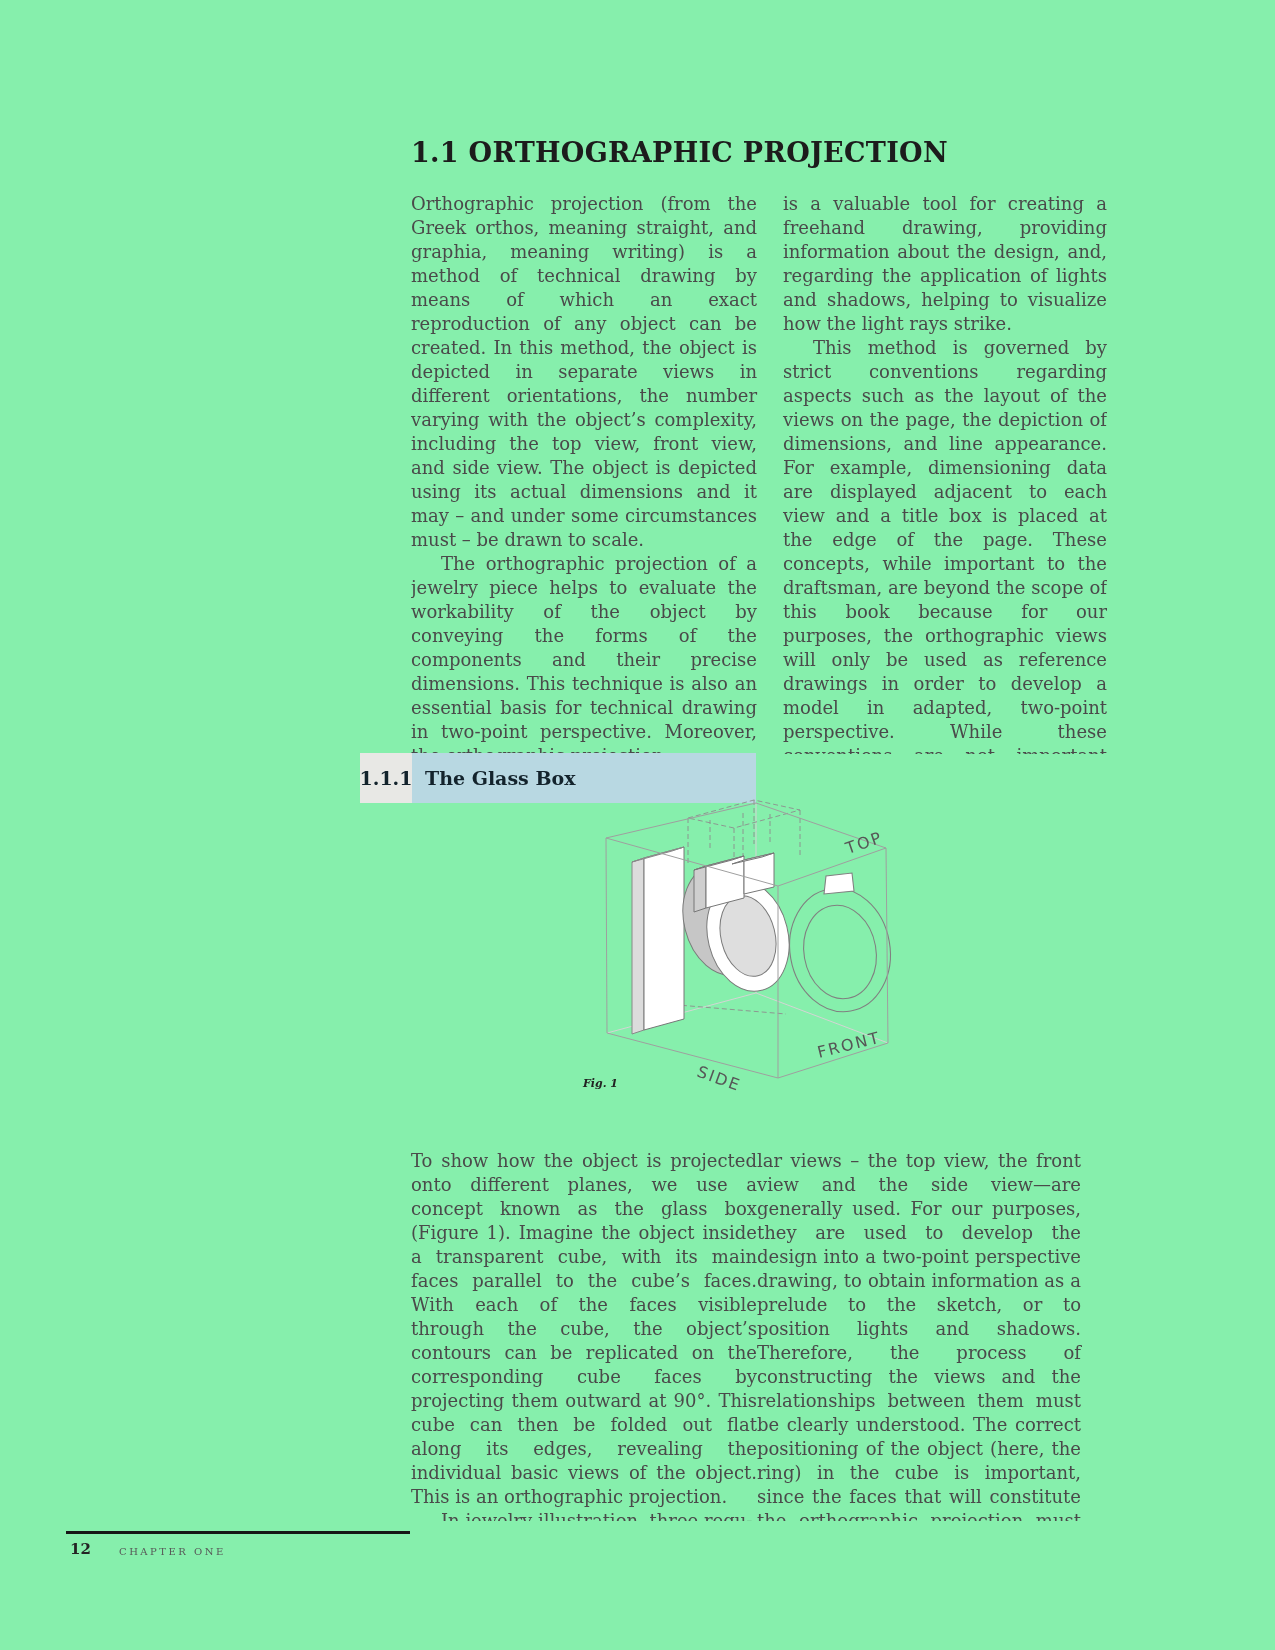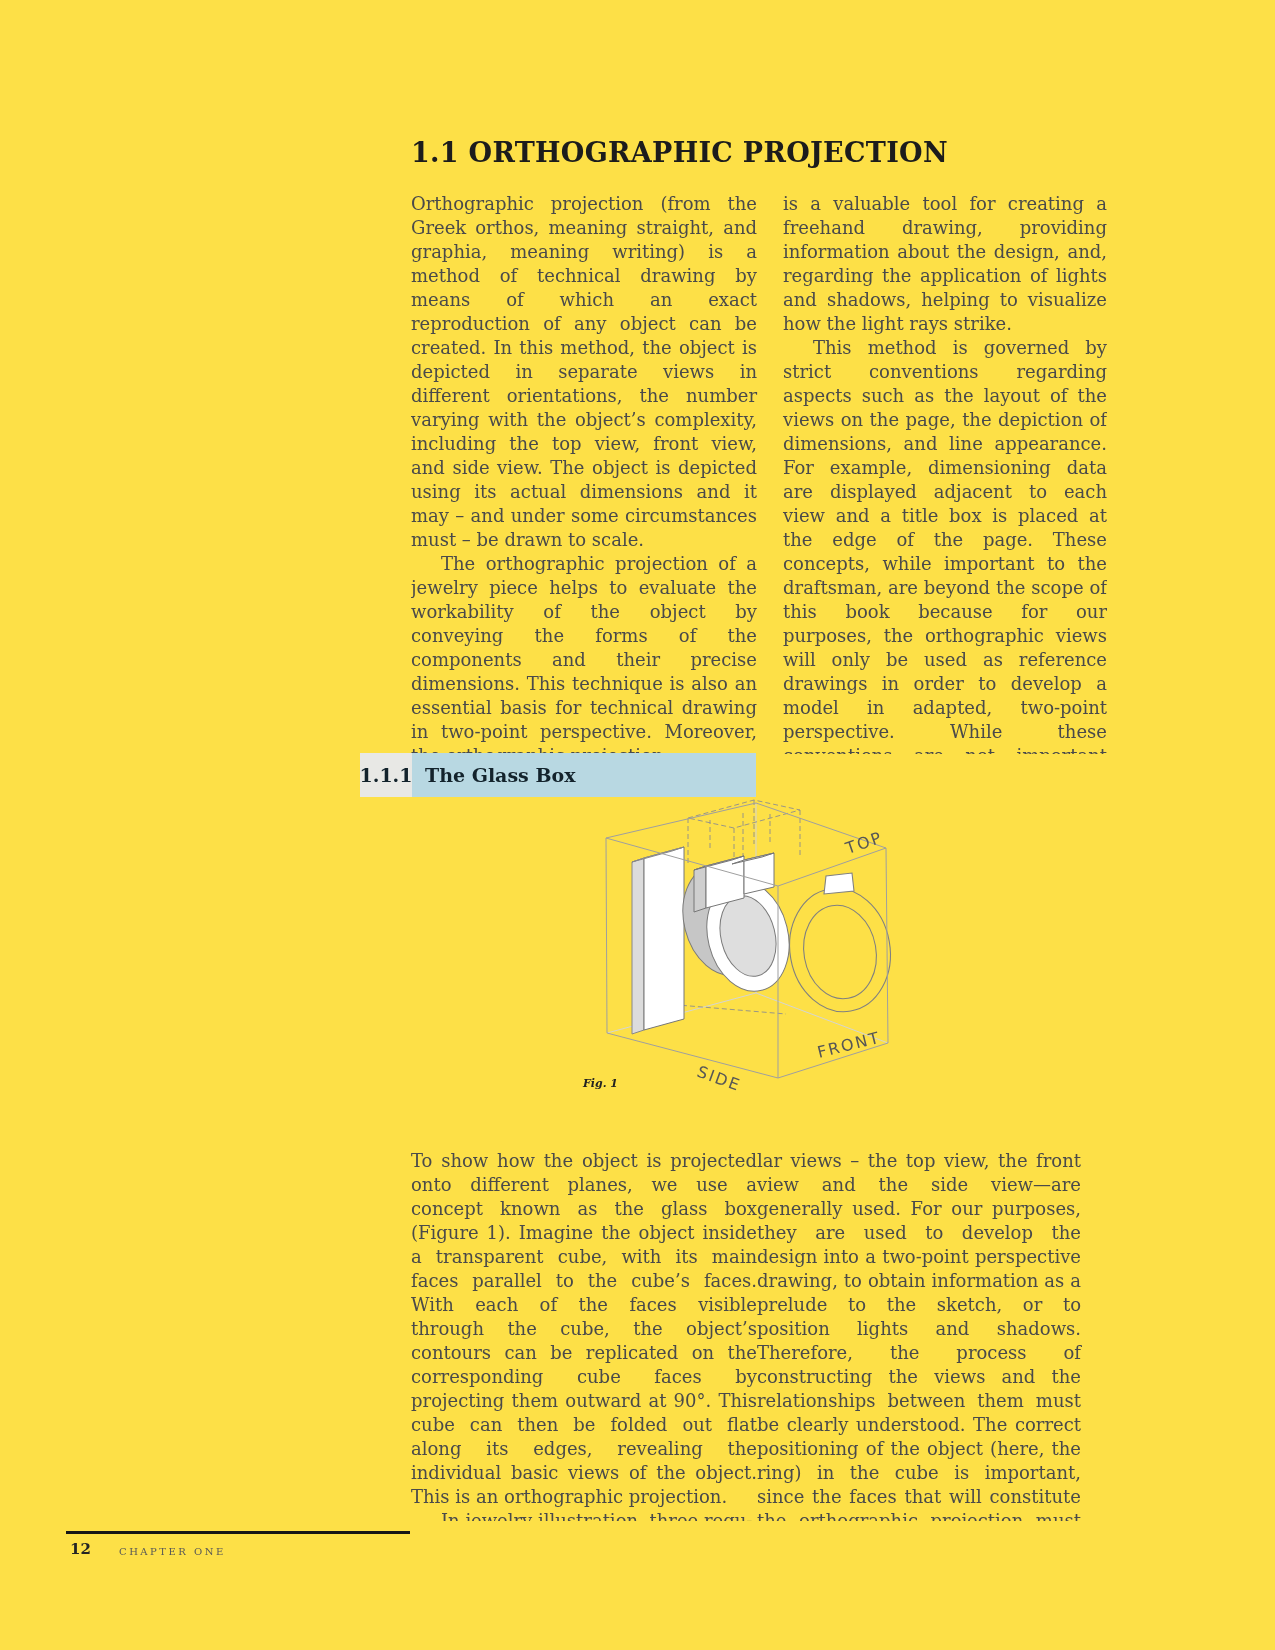--- a/index.html
+++ b/index.html
@@ -1,39 +1,39 @@
 <!DOCTYPE html>
 <html><head>
 <meta charset="utf-8">
 <style>
   html,body { margin:0; padding:0; }
   body {
     width:1275px; height:1650px; position:relative; background:#ffffff;
     font-family:"DejaVu Serif", serif;
   }
-  .page { position:absolute; inset:0; background:#fde047; overflow:hidden; }
+  .page { position:absolute; inset:0; background:#86efac; overflow:hidden; }
 
   .title {
     position:absolute; left:411px; top:137px; margin:0;
     font-size:27px; font-weight:700; color:#1c1c1c; letter-spacing:0.3px;
   }
 
   .cols { position:absolute; display:flex; }
   .cols.upper { left:411px; top:192px; width:696px; gap:26px; height:562px; overflow:hidden; }
   .cols.lower { left:411px; top:1149px; width:696px; height:372px; overflow:hidden; }
   .col1 { width:346px; }
   .col2 { width:324px; }
   .col p {
     margin:0; font-size:18px; line-height:24px; color:#4a4a4a;
     text-align:justify; text-justify:inter-word;
   }
   .col p.indent { text-indent:30px; }
 
   .section-bar {
-    position:absolute; left:360px; top:753px; height:44px;
+    position:absolute; left:360px; top:753px; height:50px;
     display:flex; align-items:stretch;
     font-weight:700; font-size:19px; color:#13232c;
   }
   .sec-num {
     width:52px; background:#e8e8e5;
     display:flex; align-items:center; justify-content:center;
   }
   .sec-label {
     width:344px; background:#b8d8e2;
     display:flex; align-items:center; padding-left:13px; box-sizing:border-box;

